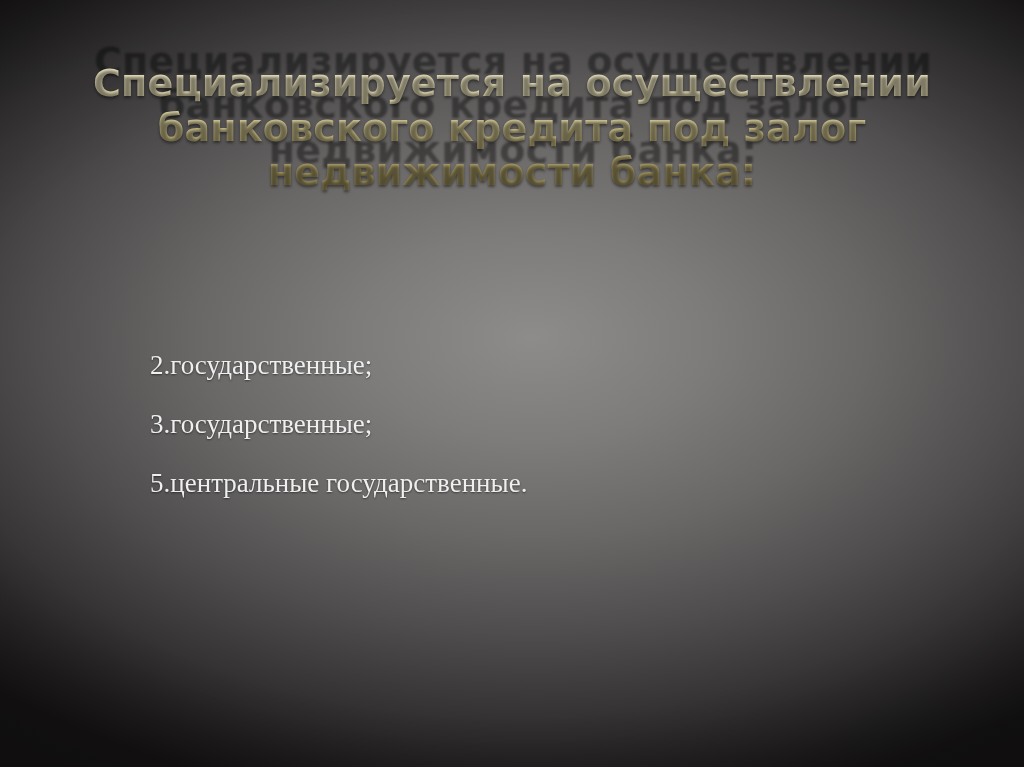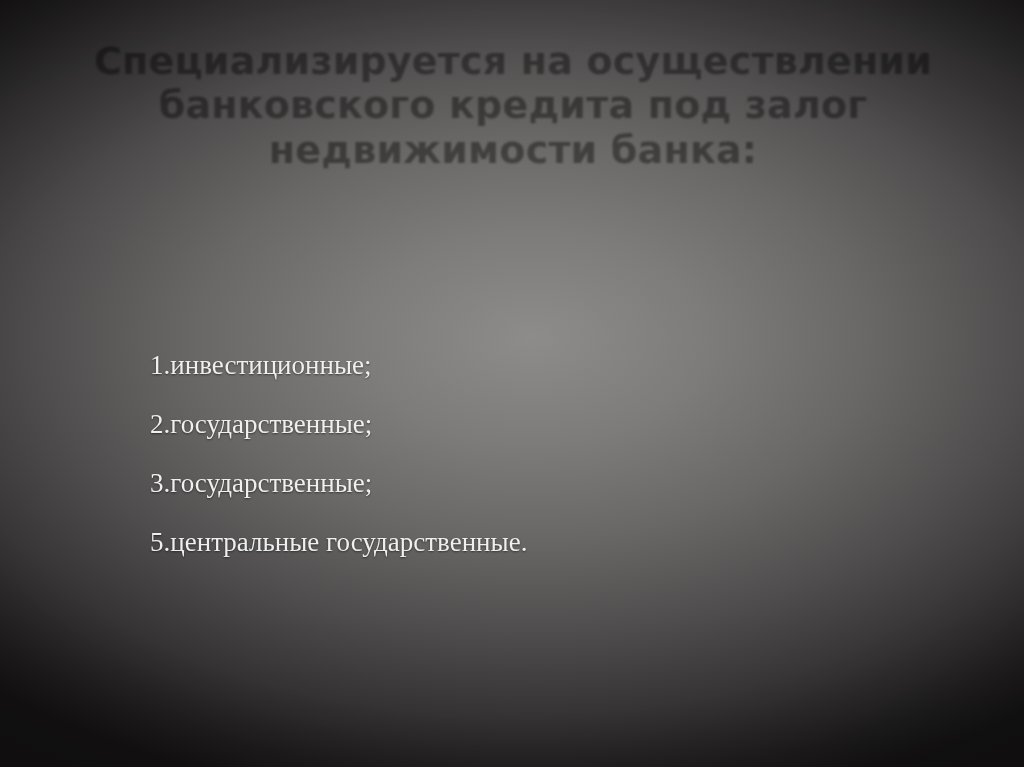--- a/index.html
+++ b/index.html
@@ -107,21 +107,21 @@
   .body-list li:last-child { margin-bottom: 10px; }
 
   .num { display: inline; }
 </style>
 </head>
 <body>
 
 <div class="slide">
 
   <div class="title-shadow">Специализируется на осуществлении банковского кредита под залог недвижимости банка:</div>
+  <h1 class="title">Специализируется на осуществлении банковского кредита под залог недвижимости банка:</h1>
 
   <ul class="body-list">
-    <li><span class="num">1.</span><span>инвестиционные;</span></li>
     <li><span class="num">2.</span><span>государственные;</span></li>
     <li><span class="num">3.</span><span>государственные;</span></li>
     <li><span class="num">5.</span><span>центральные государственные.</span></li>
   </ul>
 
 </div>
 
 </body></html>

